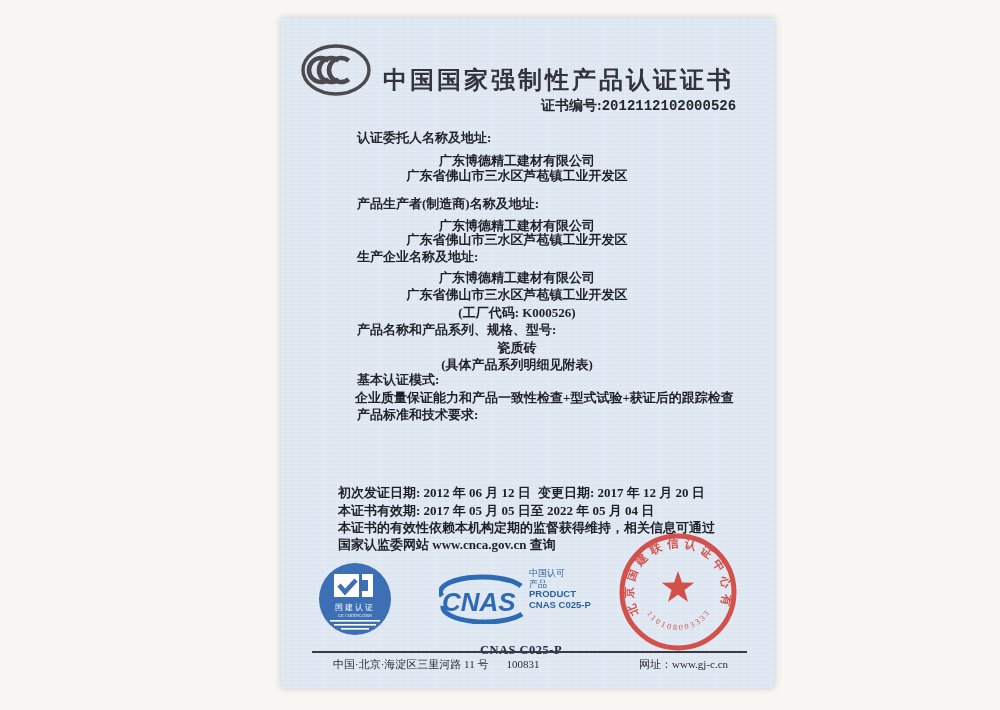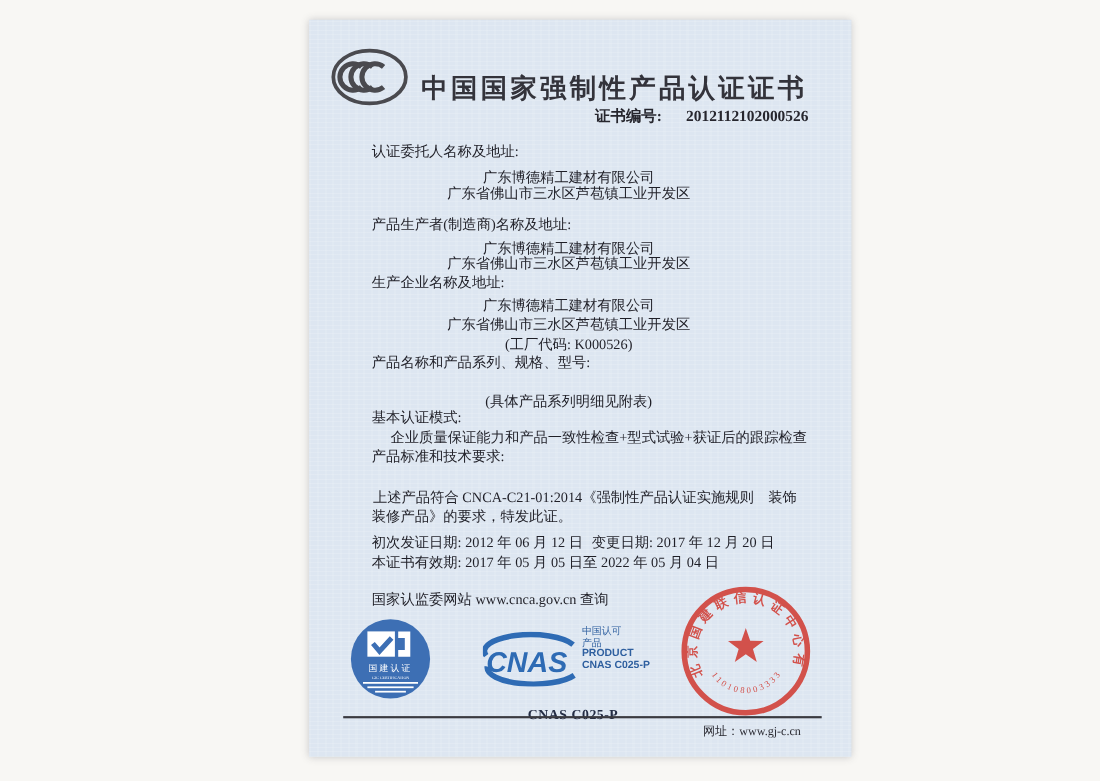--- a/index.html
+++ b/index.html
@@ -10,30 +10,30 @@
   }
   .cert-page{
     position:absolute;left:281px;top:18px;width:493px;height:670px;
     background:
       repeating-linear-gradient(0deg, rgba(255,255,255,.14) 0 1px, rgba(0,0,0,0) 1px 4px),
       repeating-linear-gradient(90deg, rgba(255,255,255,.10) 0 2px, rgba(0,0,0,0) 2px 7px),
       #dde6f1;
     box-shadow:0 0 7px rgba(60,60,70,.25);
   }
   .line{position:absolute;white-space:nowrap;font-size:13px;color:#23232b;line-height:16px;}
-  .label{font-weight:400;}
-  .val{font-weight:400;color:#1f1f27;}
+  .label{font-weight:700;margin-left:19px;}
+  .val{font-weight:700;color:#1f1f27;}
   .center{left:0;width:472px;text-align:center;}
   .title{
     position:absolute;left:102px;top:46px;
     font-family:"Liberation Sans","DejaVu Sans",sans-serif;
     font-size:24px;font-weight:700;letter-spacing:3px;color:#33333b;white-space:nowrap;
   }
   .certno{position:absolute;left:260px;top:79px;font-size:14px;font-weight:700;color:#26262e;white-space:nowrap;}
-  .certno .num{margin-left:22px;font-family:Liberation Serif, serif;}
+  .certno .num{margin-left:0;font-family:Liberation Mono, monospace;}
   .ccc{position:absolute;left:18px;top:25px;}
   .gjc{position:absolute;left:34px;top:544px;}
   .cnas-svg{position:absolute;left:158px;top:556px;}
   .cnas-col{position:absolute;left:248px;top:550px;line-height:10.5px;white-space:nowrap;
     font-family:"Liberation Sans","DejaVu Sans",sans-serif;}
   .cnas-col .cn{font-size:9px;color:#2e5f9f;}
   .cnas-col .en{font-size:9.5px;font-weight:700;color:#2e5f9f;}
   .cnas-code{position:absolute;left:170px;top:625px;width:140px;text-align:center;
     font-size:12.5px;font-weight:700;color:#232c44;letter-spacing:.5px;}
   .seal{position:absolute;left:333px;top:510px;opacity:.93;}
@@ -71,33 +71,33 @@
   <div class="line label" style="top:178px;left:57px">产品生产者(制造商)名称及地址:</div>
   <div class="line val center" style="top:200px">广东博德精工建材有限公司</div>
   <div class="line val center" style="top:214px">广东省佛山市三水区芦苞镇工业开发区</div>
 
   <div class="line label" style="top:231px;left:57px">生产企业名称及地址:</div>
   <div class="line val center" style="top:252px">广东博德精工建材有限公司</div>
   <div class="line val center" style="top:269px">广东省佛山市三水区芦苞镇工业开发区</div>
   <div class="line val center" style="top:287px">(工厂代码: K000526)</div>
 
   <div class="line label" style="top:304px;left:57px">产品名称和产品系列、规格、型号:</div>
+  <div class="line val center" style="top:322px">瓷质砖</div>
   <div class="line val center" style="top:339px">(具体产品系列明细见附表)</div>
 
   <div class="line label" style="top:354px;left:57px">基本认证模式:</div>
   <div class="line val" style="top:372px;left:74px">企业质量保证能力和产品一致性检查+型式试验+获证后的跟踪检查</div>
 
   <div class="line label" style="top:389px;left:57px">产品标准和技术要求:</div>
 
-  <div class="line val" style="top:426px;left:58px">上述产品符合 CNCA-C21-01:2014《强制性产品认证实施规则　装饰</div>
-  <div class="line val" style="top:444px;left:57px">装修产品》的要求，特发此证。</div>
 
   <div class="line val" style="top:467px;left:57px">初次发证日期: 2012 年 06 月 12 日</div>
   <div class="line val" style="top:467px;left:257px">变更日期: 2017 年 12 月 20 日</div>
   <div class="line val" style="top:485px;left:57px">本证书有效期: 2017 年 05 月 05 日至 2022 年 05 月 04 日</div>
+  <div class="line val" style="top:502px;left:57px">本证书的有效性依赖本机构定期的监督获得维持，相关信息可通过</div>
   <div class="line val" style="top:519px;left:57px">国家认监委网站 www.cnca.gov.cn 查询</div>
 
   <svg class="gjc" width="80" height="76" viewBox="0 0 80 76">
     <circle cx="40" cy="37" r="36" fill="#3d6fb4"></circle>
     <rect x="19" y="12" width="25" height="23" fill="#ffffff"></rect>
     <path d="M24 23 l6 7 l11 -12" stroke="#3d6fb4" stroke-width="4.5" fill="none"></path>
     <path d="M47 12 h11 v23 h-11 v-6 h6 v-11 h-6 z" fill="#ffffff"></path>
     <text x="40" y="48" font-size="8" fill="#ffffff" text-anchor="middle" letter-spacing="2">国建认证</text>
     <text x="40" y="55" font-size="3.6" fill="#ffffff" text-anchor="middle">GJC CERTIFICATION</text>
     <rect x="15" y="58" width="50" height="1.6" fill="#ffffff"></rect>
@@ -127,20 +127,23 @@
     <polygon points="64,43 68,54.5 80.2,54.7 70.5,62.1 74,73.8 64,66.8 54,73.8 57.5,62.1 47.8,54.7 60,54.5" fill="#d2463f"></polygon>
     <text font-size="11.5" fill="#d2463f" font-weight="bold">
       <textPath href="#sealArc" startOffset="0" textLength="226" lengthAdjust="spacing">北京国建联信认证中心有限公司</textPath>
     </text>
     <text font-size="8" fill="#d2463f">
       <textPath href="#sealNumArc" startOffset="3" textLength="80" lengthAdjust="spacing">1101080033333</textPath>
     </text>
   </svg>
 
   <div class="footer-rule"></div>
+  <div class="footer-addr">
+    <span>中国·北京·海淀区三里河路 11 号</span><span class="post">100831</span>
+  </div>
   <div class="footer-site">
     <span>网址：</span><span>www.gj-c.cn</span>
   </div>
 </div>
 
 <div class="serial">
   <span class="pfx">A</span><span class="no">0008215</span>
 </div>
 
 </body></html>

